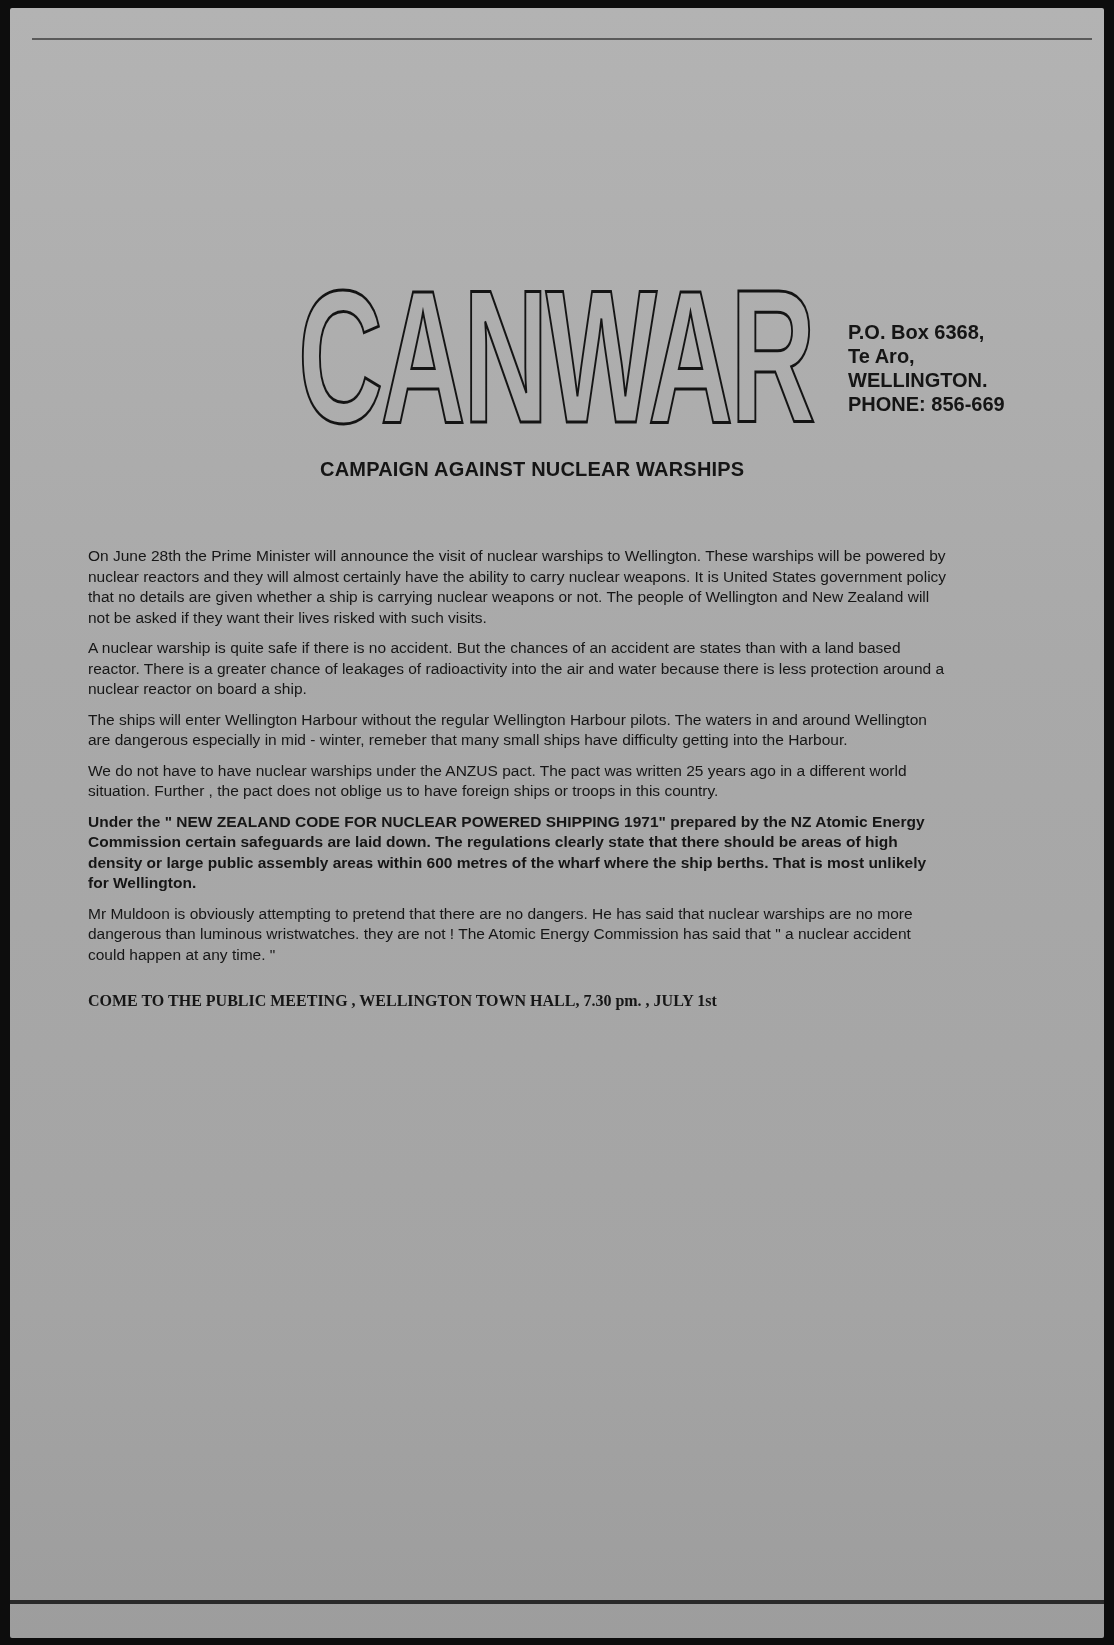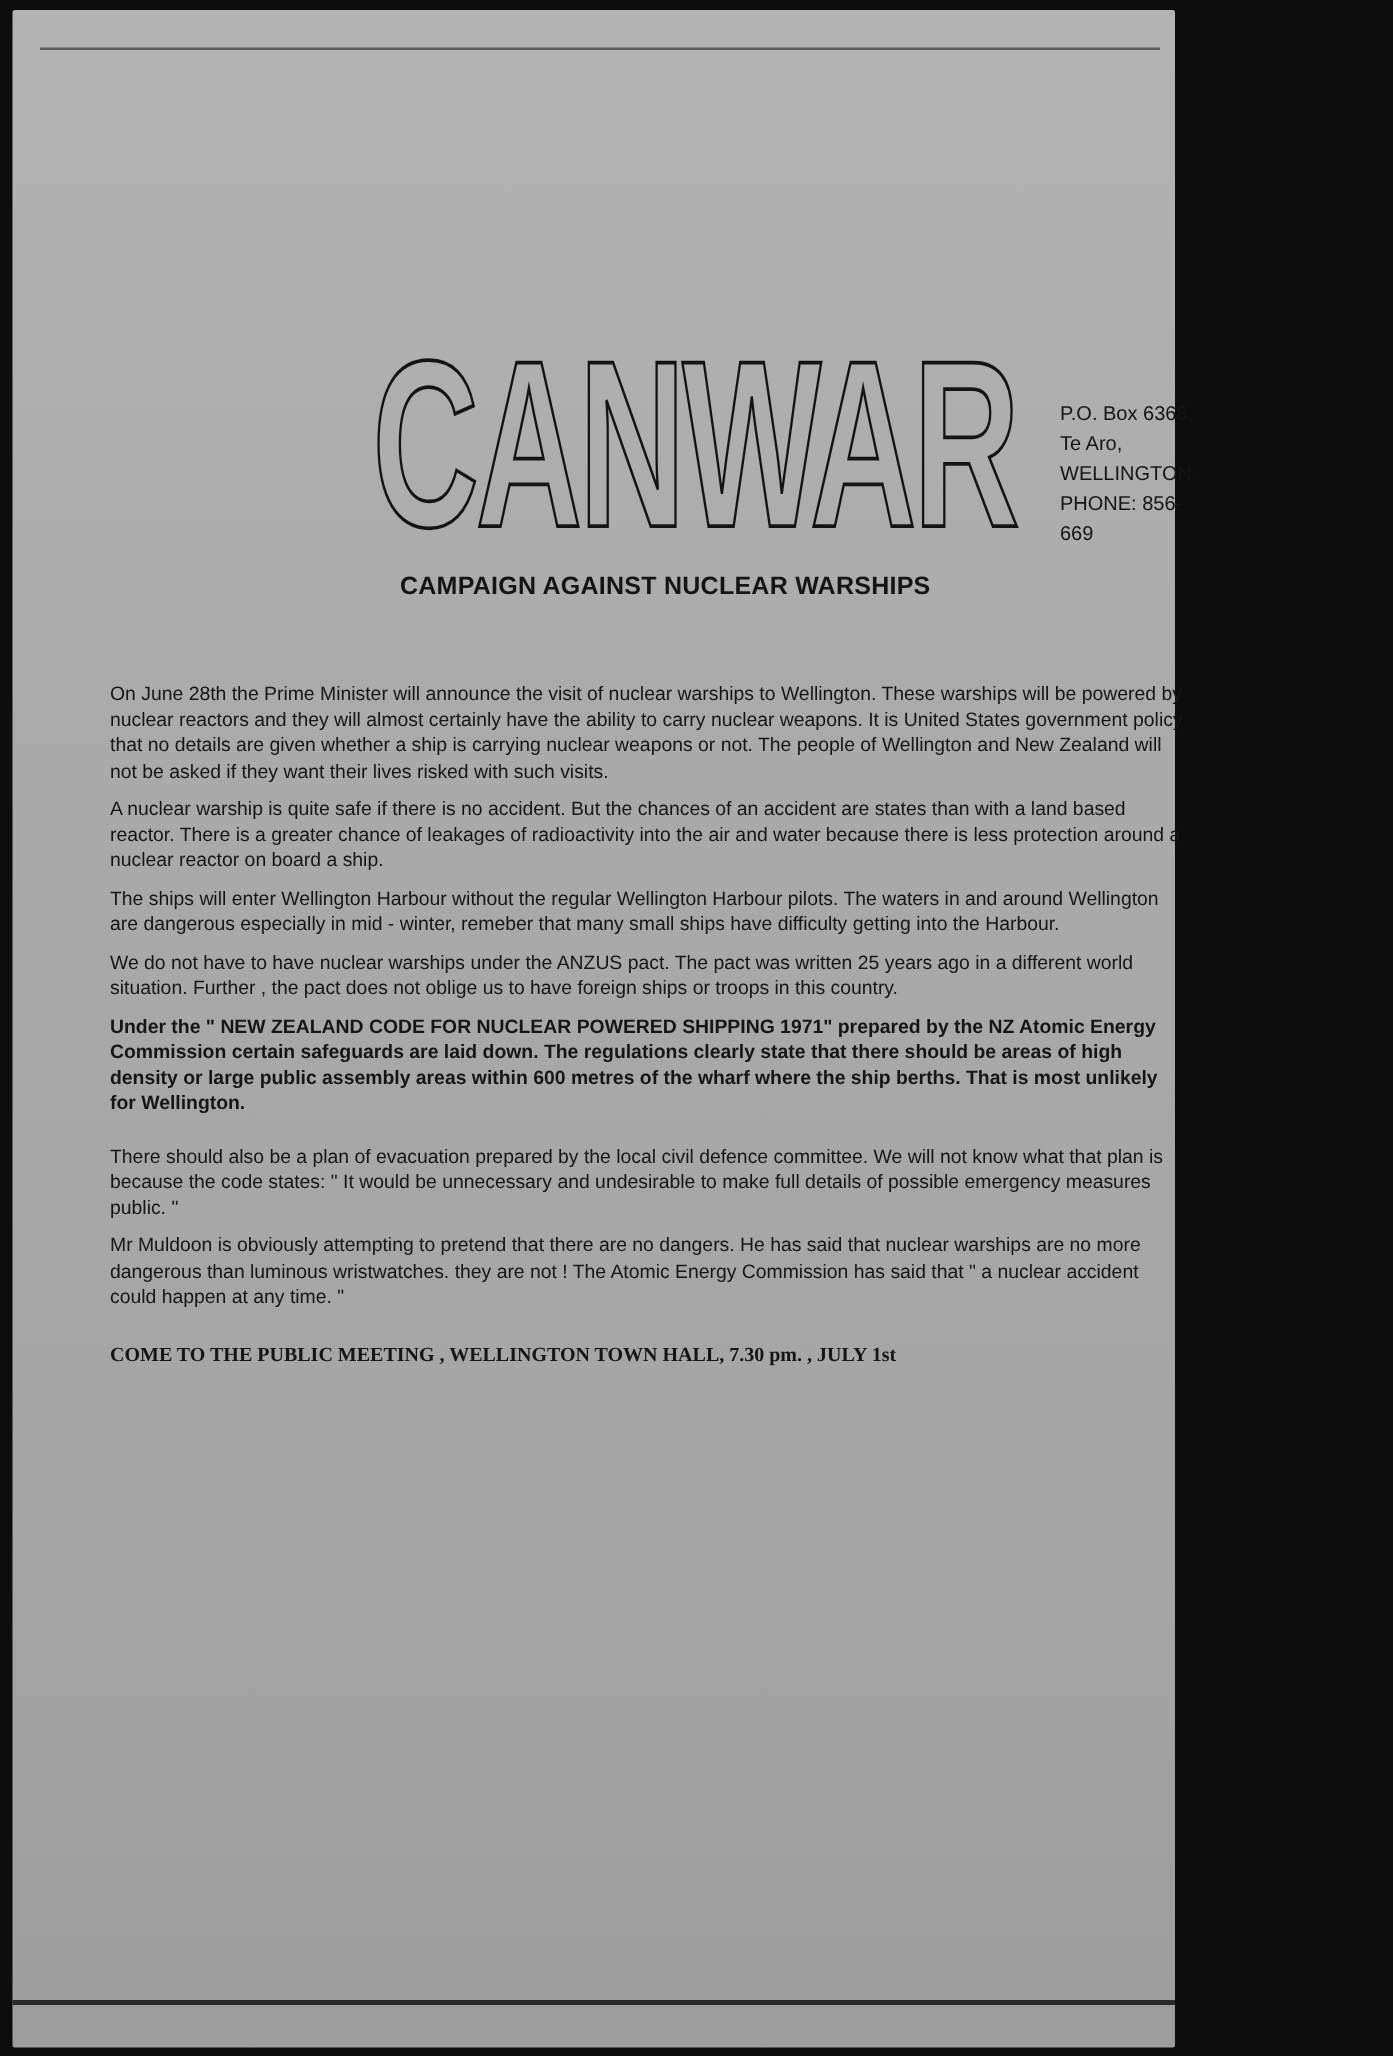--- a/index.html
+++ b/index.html
@@ -1,34 +1,34 @@
 <!DOCTYPE html>
 <html><head>
 <meta charset="utf-8">
 <style>
   html, body { margin: 0; padding: 0; }
   body {
     width: 1114px; height: 1645px; background: #0d0d0d; position: relative; overflow: hidden;
     font-family: "Liberation Sans", sans-serif;
   }
   .sheet {
-    position: absolute; left: 10px; top: 8px; width: 930px; height: 1630px;
+    position: absolute; left: 10px; top: 8px; width: 1094px; height: 1630px;
     background: linear-gradient(180deg, #b3b3b3 0%, #a9a9a9 40%, #a4a4a4 80%, #9d9d9d 100%);
     border-radius: 2px;
   }
   .topline { position: absolute; left: 22px; right: 12px; top: 30px; height: 2px; background: #5a5a5a; }
   .botline { position: absolute; left: 0; right: 0; top: 1592px; height: 4px; background: #2a2a2a; }
   .logo {
     position: absolute; left: 288px; top: 268px; width: 480px; height: 160px;
     font-family: "Liberation Sans", sans-serif; font-weight: bold; font-size: 190px; line-height: 160px;
     color: transparent; -webkit-text-stroke: 3px #141414; letter-spacing: -4px;
     transform: scaleX(0.62); transform-origin: left top; white-space: nowrap;
   }
   .address {
-    position: absolute; left: 838px; top: 312px; font-size: 16px; line-height: 24px; font-weight: normal; color: #151515;
+    position: absolute; left: 838px; top: 312px; font-size: 20px; line-height: 24px; font-weight: bold; color: #151515;
   }
   .subtitle {
     position: absolute; left: 310px; top: 450px; font-size: 20px; font-weight: bold; color: #151515; letter-spacing: 0.2px;
   }
   .body {
     position: absolute; left: 78px; top: 538px; width: 860px; color: #161616; font-size: 15.5px; line-height: 20.5px;
   }
   .body p { margin: 0 0 10px 0; }
   .body p.bold { font-weight: bold; }
   .body p.gap { margin-top: 22px; }
@@ -47,18 +47,17 @@
     <div>PHONE: 856-669</div>
   </div>
   <div class="subtitle">CAMPAIGN AGAINST NUCLEAR WARSHIPS</div>
 
   <div class="body">
     <p>On June 28th the Prime Minister  will announce the visit of nuclear warships to Wellington. These warships will be powered by nuclear reactors and they will almost certainly have the ability to carry nuclear weapons.  It is United States government policy that  no details are given whether a ship is carrying nuclear weapons or not. The people of Wellington and New Zealand will not be asked if they want their lives risked with such visits.</p>
     <p>A nuclear warship is quite safe if there is no accident. But the chances of an accident are states than with a land based reactor. There is a greater chance of leakages of radioactivity into the air and water because there is less protection around a nuclear reactor on board a ship.</p>
     <p>The ships will enter Wellington Harbour without the regular Wellington Harbour pilots. The waters in and around Wellington are dangerous especially in mid - winter, remeber that many small ships have difficulty getting into the Harbour.</p>
     <p>We do not have to have nuclear warships under the ANZUS pact. The pact was written  25 years ago in a different world situation. Further , the pact does not oblige us to  have foreign  ships or troops in this country.</p>
     <p class="bold">Under the  " NEW ZEALAND CODE FOR NUCLEAR POWERED SHIPPING 1971" prepared by the NZ Atomic Energy Commission certain safeguards are laid down. The regulations clearly state that there should be areas of high  density or large public assembly areas within 600 metres of the wharf where the ship berths.  That is most unlikely for  Wellington.</p>
-    <p class="gap">There should also be a plan of evacuation prepared by the local civil defence committee. We will not know what that plan is because the code states: " It would be unnecessary and undesirable to make full details of possible emergency measures public. "</p>
     <p>Mr Muldoon is obviously attempting to pretend that there are no dangers. He has  said that nuclear warships are no more dangerous than luminous wristwatches. they are not ! The Atomic Energy Commission has said that  " a nuclear accident could happen at any time. "</p>
     <p class="cta">COME TO THE PUBLIC MEETING , WELLINGTON TOWN HALL, 7.30 pm. , JULY 1st</p>
   </div>
   <div class="botline"></div>
 </div>
 
 </body></html>

